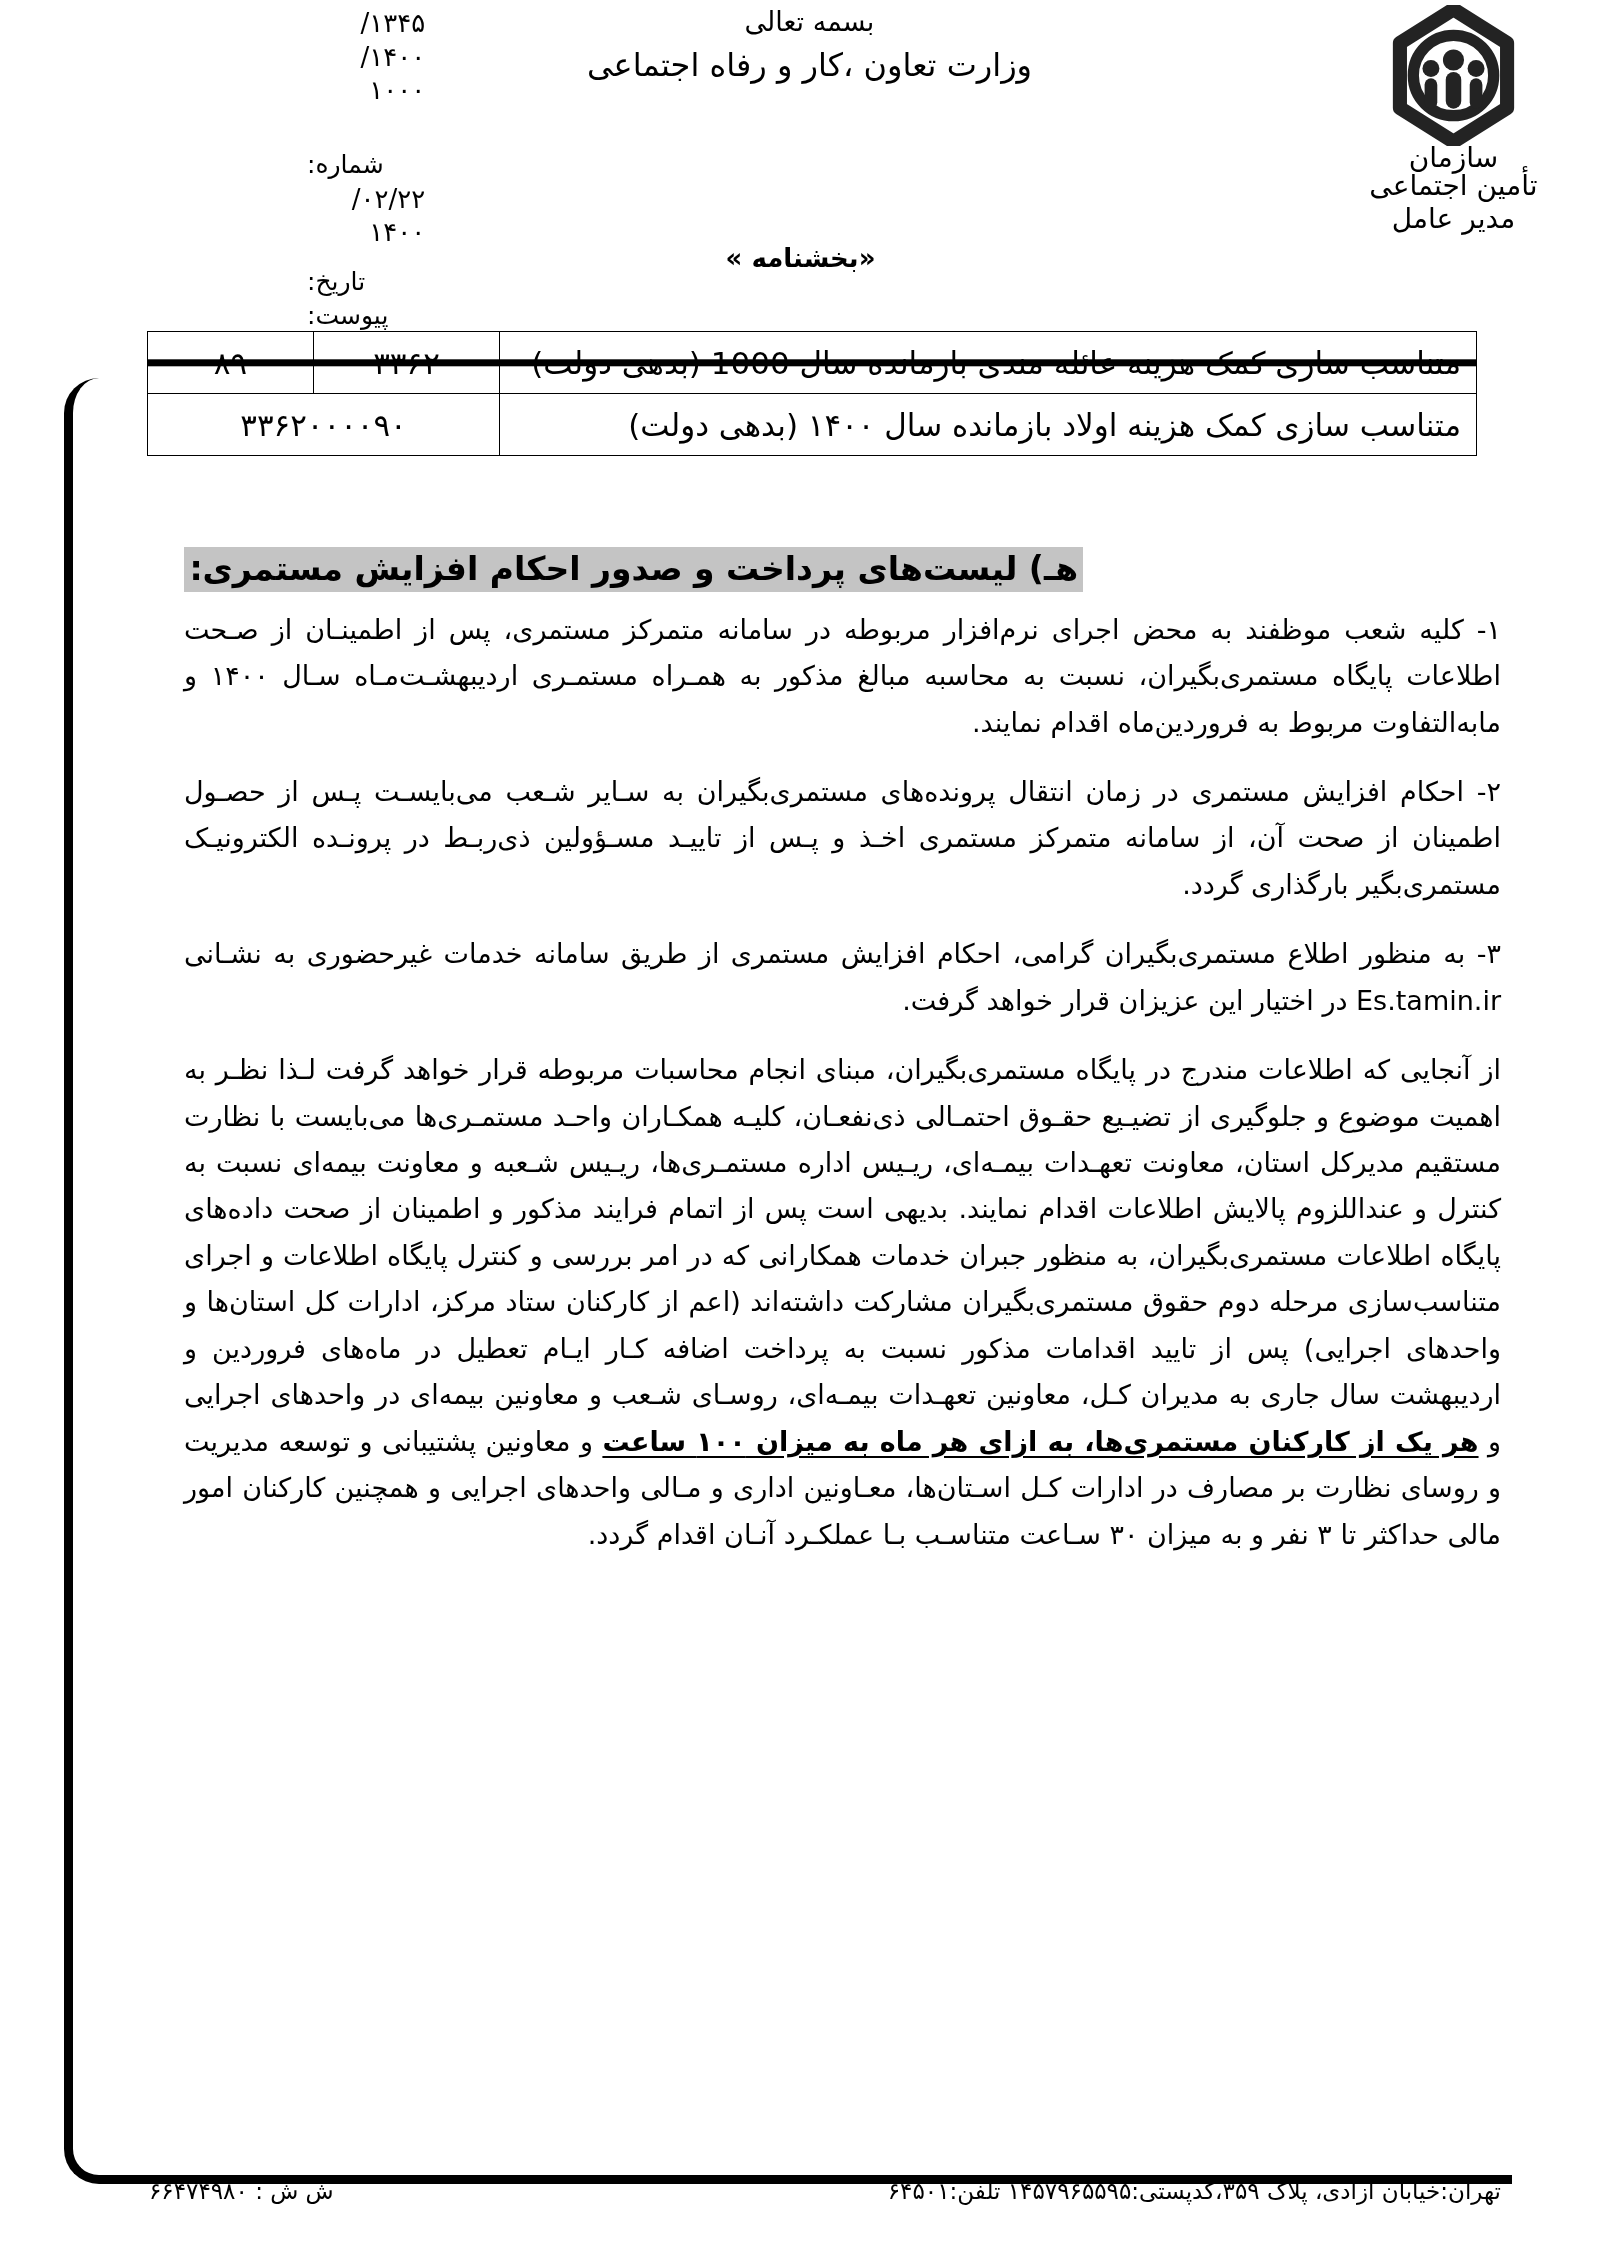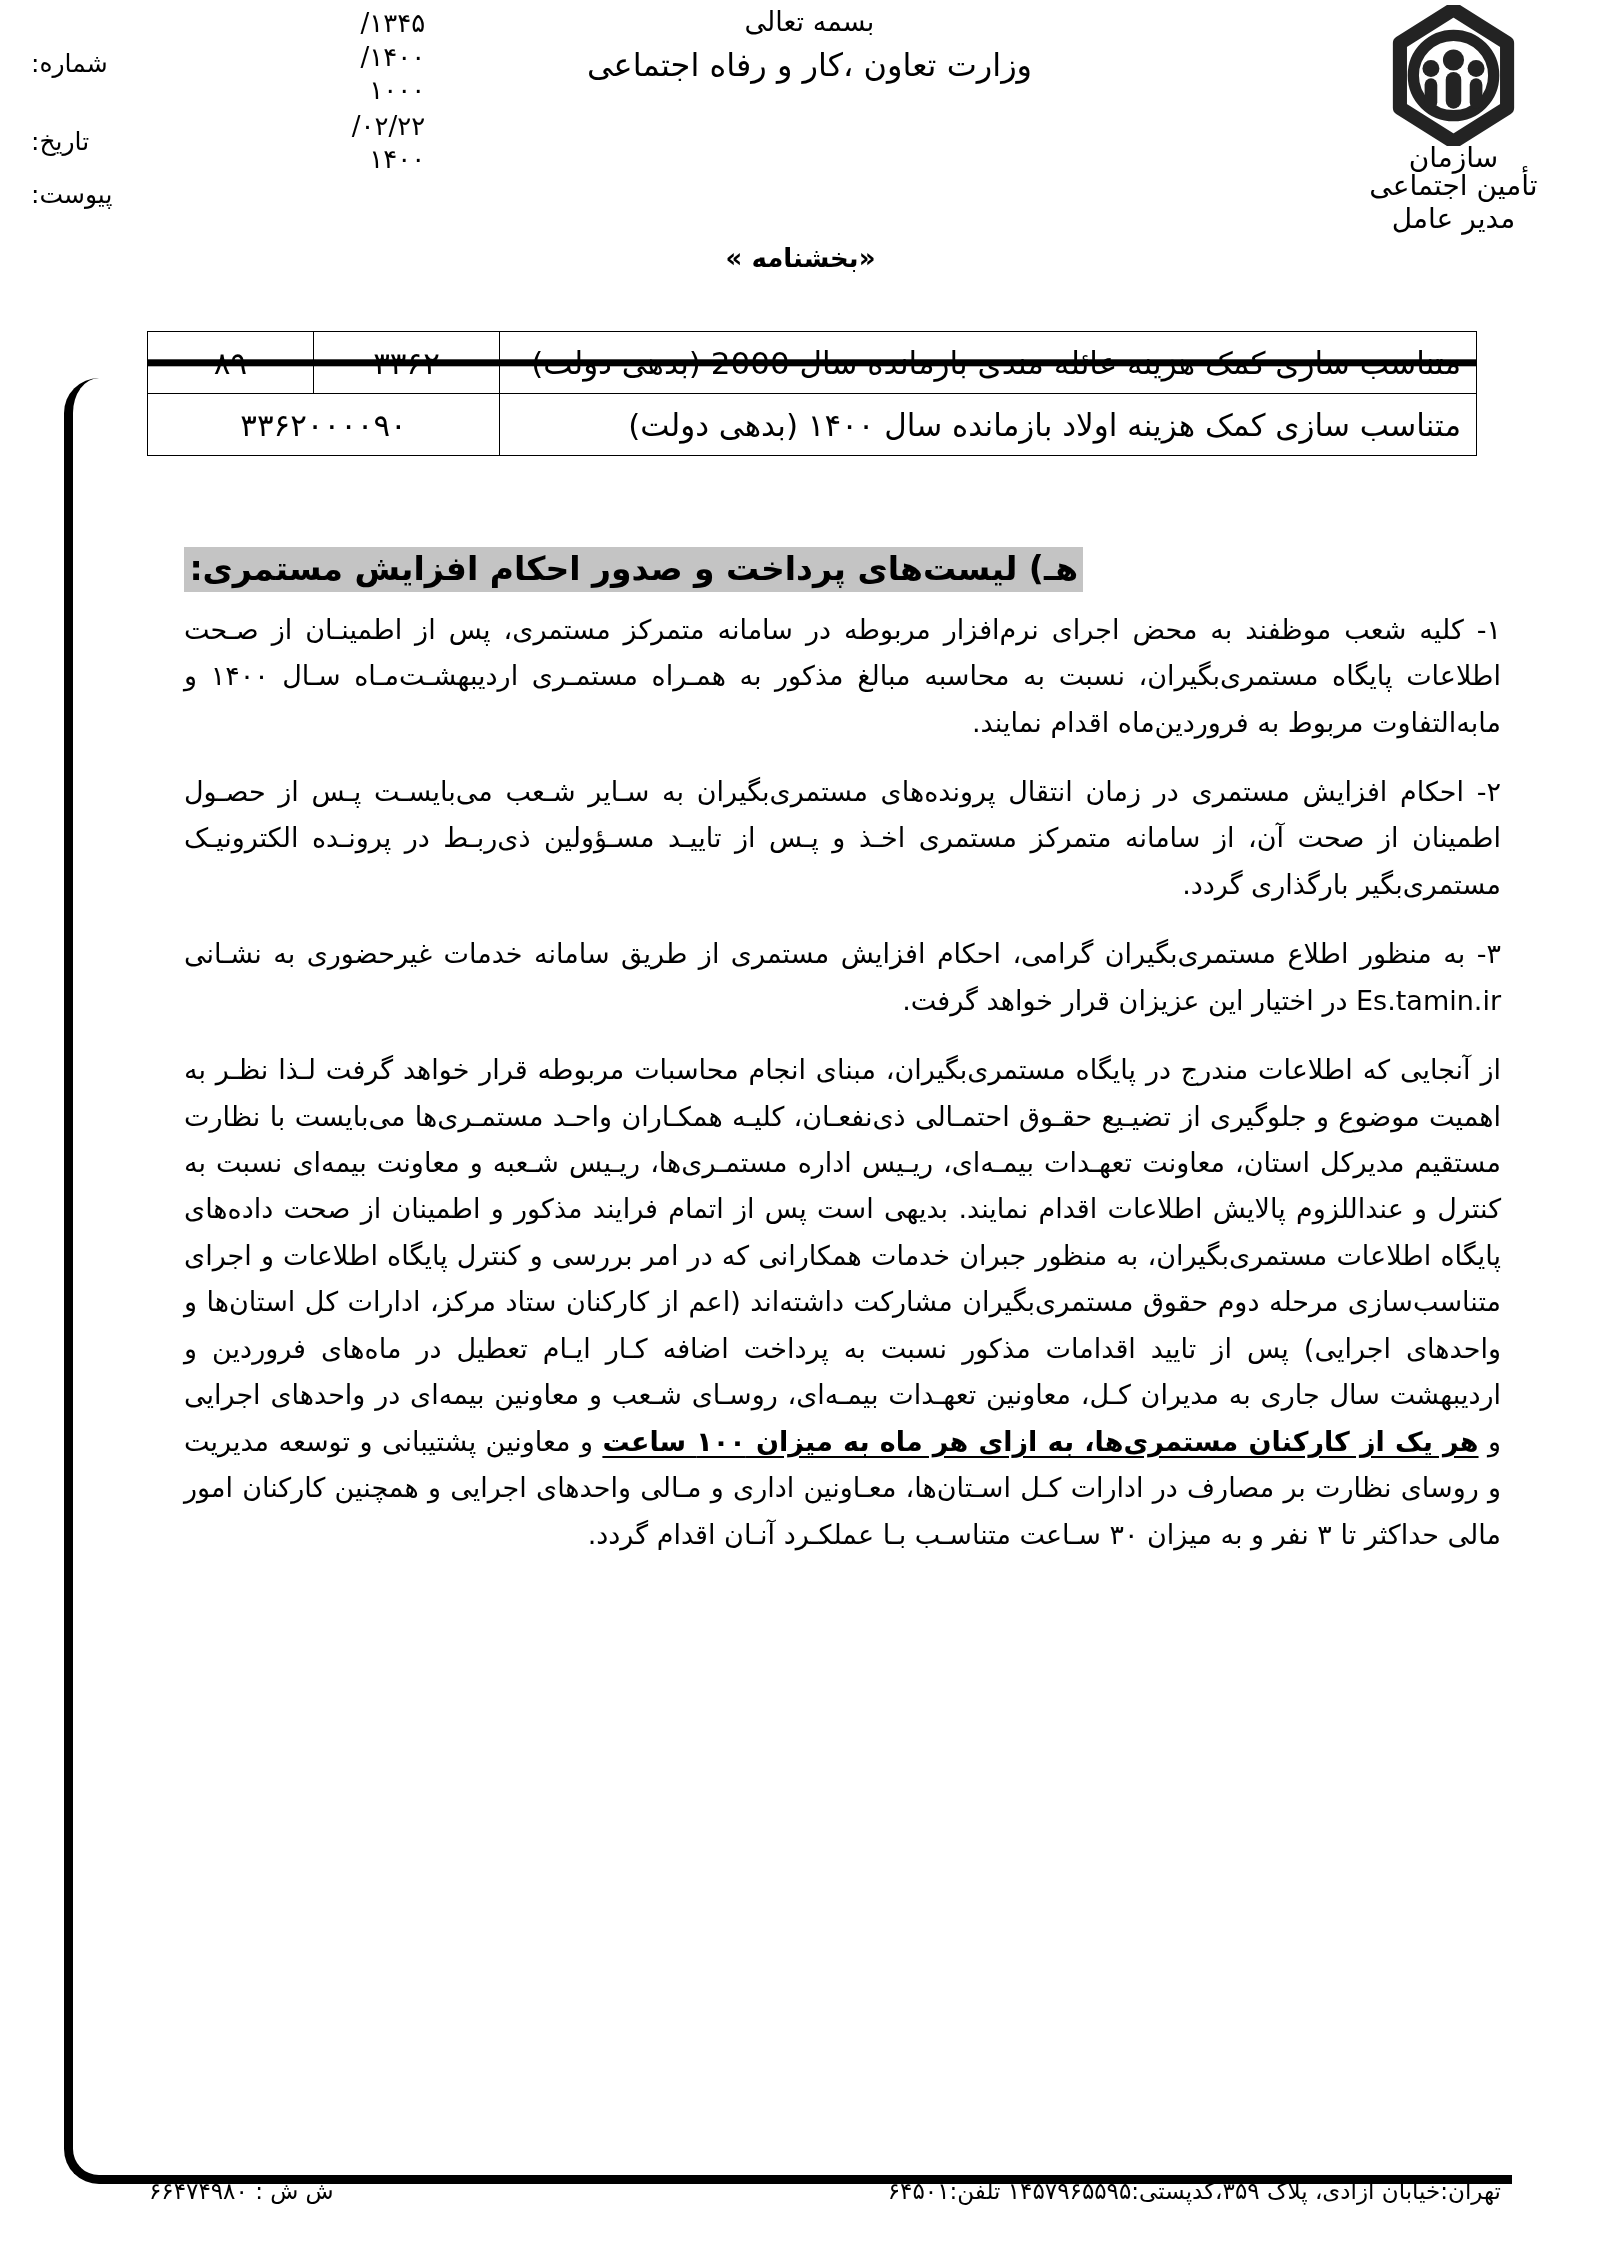--- a/index.html
+++ b/index.html
@@ -29,21 +29,21 @@
   
   .meta-block {
     position: absolute;
     top: 6.8px;
     left: 27px;
     width: 405px;
     direction: rtl;
   }
   .meta-row {
     display: flex;
-    flex-direction: row;
+    flex-direction: column;
     align-items: flex-start;
     justify-content: flex-start;
     margin-bottom: 1.4px;
   }
   .meta-label {
     font-size: 25px;
     font-weight: 400;
     line-height: 1.28;
     width: 125px;
     text-align: left;
@@ -268,21 +268,21 @@
     </svg>
     <div class="logo-org">سازمان</div>
     <div class="logo-org">تأمین اجتماعی</div>
     <div class="logo-role">مدیر عامل</div>
   </div>
 </div>
 
 <table class="code-table">
   <tbody>
     <tr>
-      <td class="col-desc struck">متناسب سازی کمک هزینه عائله مندی بازمانده سال 2000 (بدهی دولت)</td>
+      <td class="col-desc struck">متناسب سازی کمک هزینه عائله مندی بازمانده سال 1000 (بدهی دولت)</td>
       <td class="col-code struck">۳۳۶۲</td>
       <td class="col-num struck">۸۹</td>
     </tr>
     <tr>
       <td class="col-desc">متناسب سازی کمک هزینه اولاد بازمانده سال ۱۴۰۰ (بدهی دولت)</td>
       <td class="col-code" colspan="2">۳۳۶۲۰۰۰۰۹۰</td>
     </tr>
   </tbody>
 </table>
 

